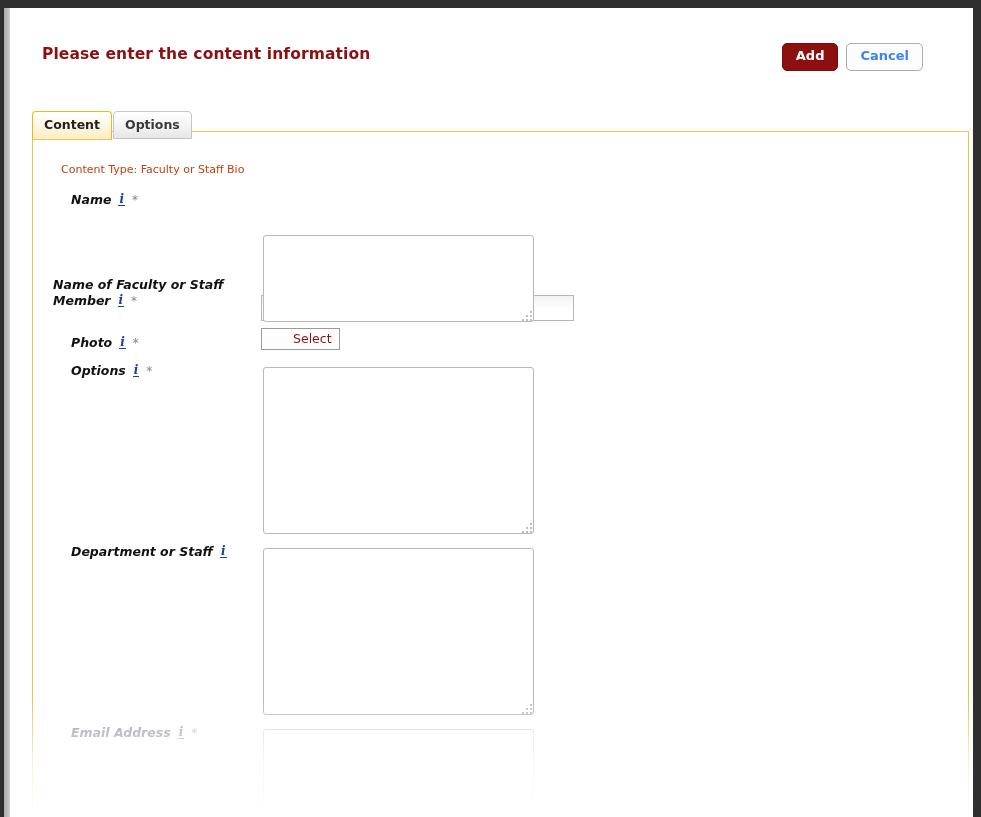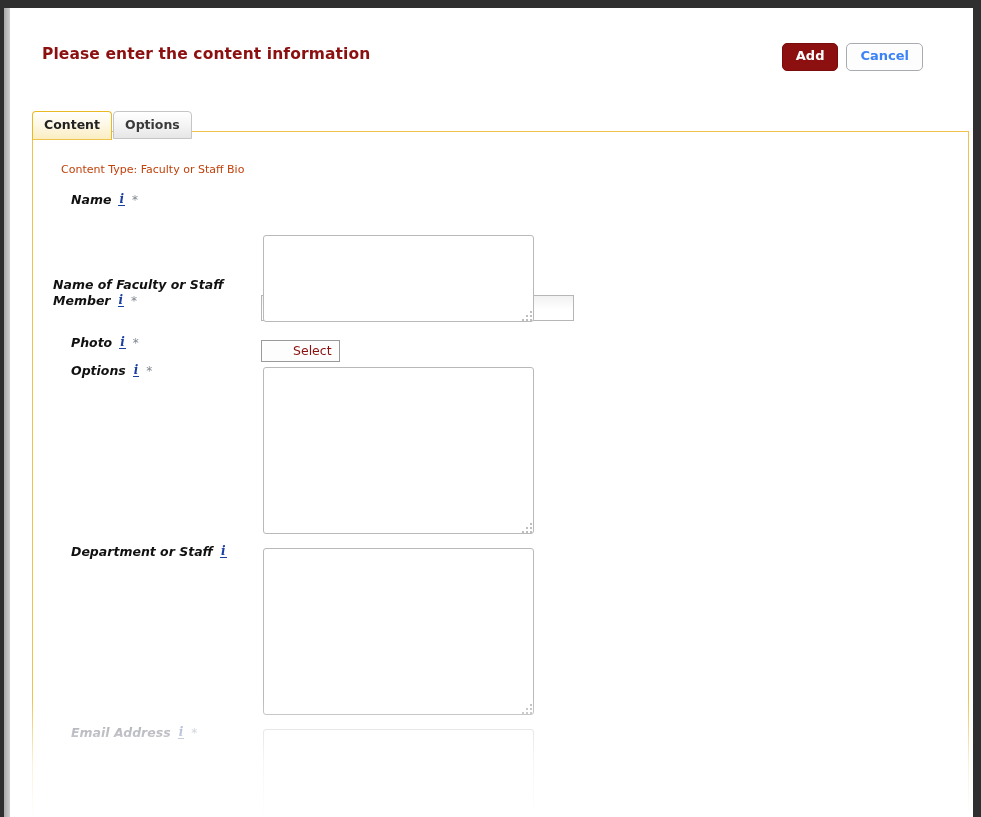--- a/index.html
+++ b/index.html
@@ -273,21 +273,21 @@
               <i style="left:0px;top:8px;"></i>
               <i style="left:4px;top:8px;"></i>
               <i style="left:8px;top:8px;"></i>
           </div>
         </div>
 
         <div class="row">
           <div class="field-label" style="left:38px; top:203px;">
             <span>Photo</span><span class="info-icon">i</span><span class="req-star">*</span>
           </div>
-          <button class="select-btn" style="left:228px; top:208px;padding-left:31px;">Select</button>
+          <button class="select-btn" style="left:228px; top:196px;padding-left:31px;">Select</button>
         </div>
 
         <div class="row">
           <div class="field-label" style="left:38px; top:231px;">
             <span>Options</span><span class="info-icon">i</span><span class="req-star">*</span>
           </div>
           <textarea class="text-area" style="left: 230px; top: 235px; width: 271px; height: 167px;" placeholder=""></textarea>
           <div class="resize-grip" style="left:489px; top:391px;">
             <i style="left:8px;top:0px;"></i>
               <i style="left:4px;top:4px;"></i>

